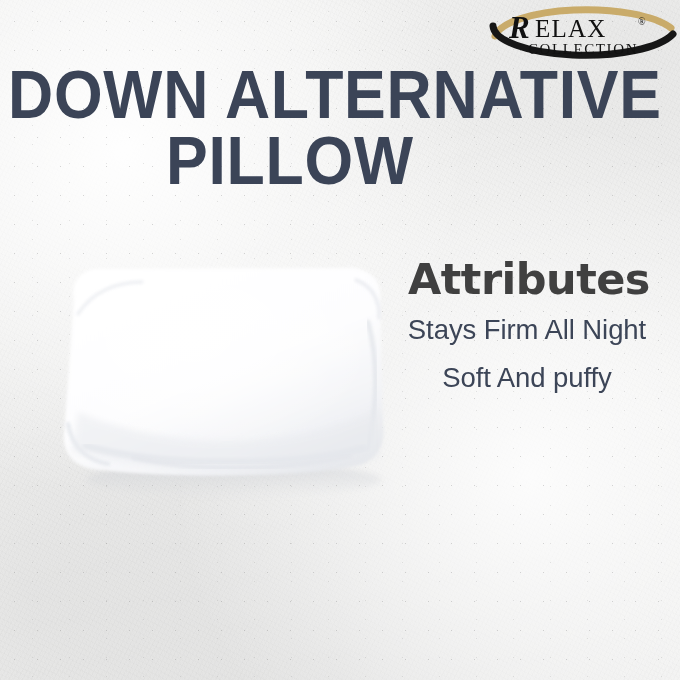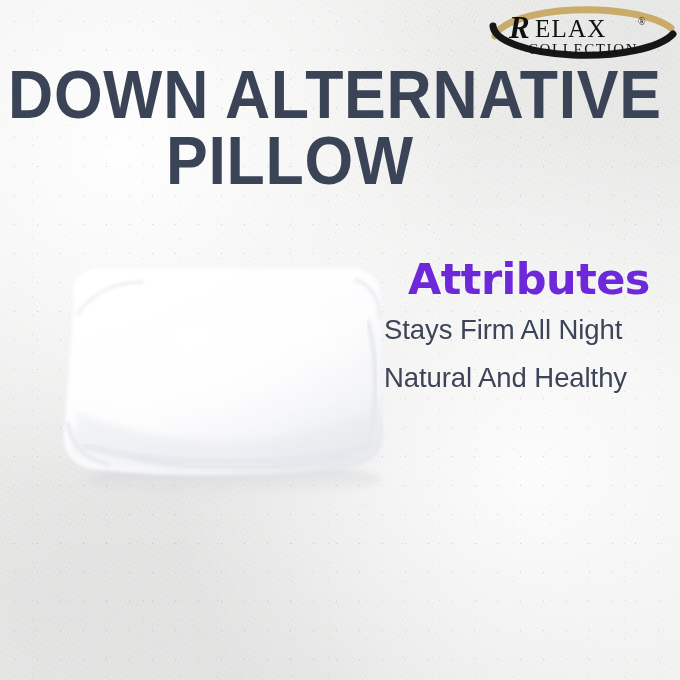--- a/index.html
+++ b/index.html
@@ -97,39 +97,39 @@
   #pillow-wrap svg { display: block; }
 
   
   #attributes {
     position: absolute;
     left: 384px;
     top: 258px;
     width: 290px;
   }
   #attr-heading {
-    color: #6d28d9;
+    color: #404040;
     font-family: "DejaVu Sans", sans-serif;
     font-weight: 700;
     font-size: 43px;
     line-height: 1.02;
     letter-spacing: -0.012em;
     text-align: center;
     margin: 0 0 14px 0;
     white-space: nowrap;
   }
   .attr-item {
     color: #3c4557;
     font-family: "Liberation Sans", sans-serif;
     font-weight: 400;
     font-size: 27.5px;
     line-height: 1;
     letter-spacing: -0.003em;
     white-space: nowrap;
-    text-align: left;
+    text-align: center;
     margin: 0 0 21px 0;
     padding-right: 4px;
   }
   .attr-item:last-child { margin-bottom: 0; }
 </style>
 </head>
 <body>
 
 <div id="ad">
 
@@ -216,16 +216,16 @@
       <path d="M 30 172 C 34 194, 48 208, 70 212" fill="none" stroke="#e4e7ec" stroke-width="4.5" stroke-linecap="round" opacity="0.8" filter="url(#edgeBlur)"></path>
 
       <path d="M 40 160 C 130 198, 250 200, 340 158 L 340 206 C 250 224, 120 222, 34 200 Z" fill="#e9ebef" opacity="0.55" filter="url(#softBlur)"></path>
     </svg>
   </div>
 
   <div id="attributes">
     <div id="attr-heading">Attributes</div>
 
     <div class="attr-item">Stays Firm All Night</div>
-    <div class="attr-item">Natural And Healthy</div>
+    <div class="attr-item">Soft And puffy</div>
   </div>
 
 </div>
 
 </body></html>

